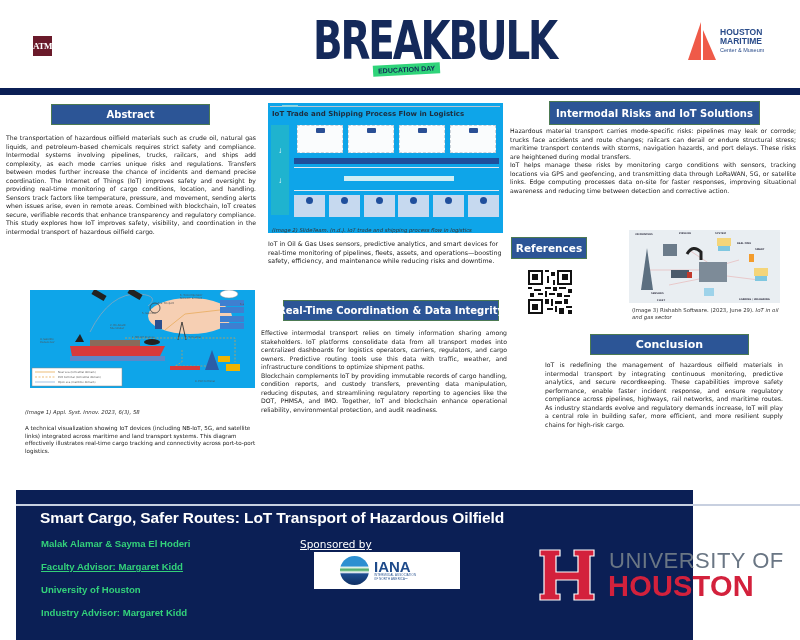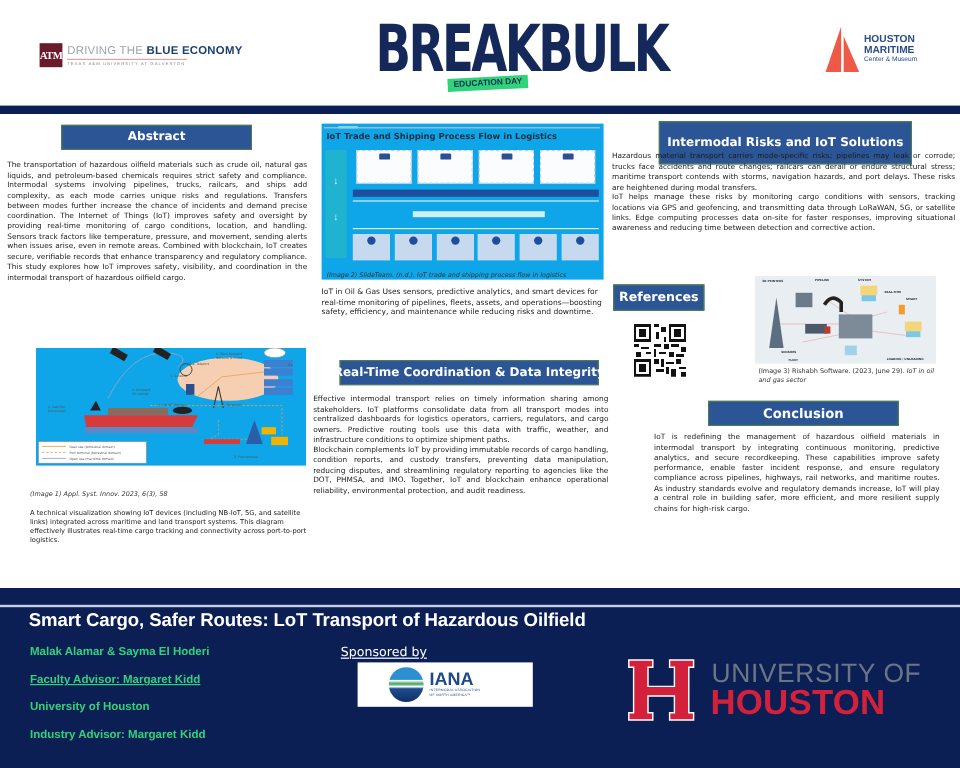--- a/index.html
+++ b/index.html
@@ -65,21 +65,21 @@
 
   
   .fig3 { left: 629px; top: 230px; width: 151px; height: 73px; background: #e9eef2; }
   .fig3 svg { width: 100%; height: 100%; display: block; }
 
   
   .qr { position: absolute; left: 528px; top: 270px; width: 44px; height: 44px; background: #fff; }
   .qr svg { width: 100%; height: 100%; display: block; }
 
   
-  .footer { position: absolute; left: 0; top: 490px; width: 800px; height: 150px; background: #0b1f55; }
+  .footer { position: absolute; left: 16px; top: 490px; width: 677px; height: 150px; background: #0b1f55; }
   .footer-rule { position: absolute; left: 0; top: 14px; width: 800px; height: 2px; background: #c8d0e0; }
   .footer-title { position: absolute; left: 24px; top: 19px; font-family: "Liberation Sans", sans-serif; font-weight: bold; font-size: 15.5px; color: #ffffff; white-space: nowrap; letter-spacing: -0.1px; }
   .footer-line { position: absolute; left: 25px; font-family: "Liberation Sans", sans-serif; font-weight: bold; font-size: 9.6px; color: #33d17a; white-space: nowrap; }
   .sponsored { position: absolute; left: 284px; top: 48px; font-family: "DejaVu Sans", sans-serif; font-size: 10.5px; color: #ffffff; white-space: nowrap; text-decoration: underline; }
   .iana { position: absolute; left: 298px; top: 62px; width: 146px; height: 37px; background: #ffffff; display: flex; align-items: center; padding-left: 26px; gap: 5px; }
   .iana-globe { width: 29px; height: 29px; border-radius: 50%; background: linear-gradient(180deg, #2c8fd1 0%, #2c8fd1 35%, #ffffff 38%, #3aa35a 48%, #ffffff 56%, #1d4c8f 62%, #0f2f63 100%); }
   .iana-text { display: flex; flex-direction: column; justify-content: space-between; }
   .iana-word { font-family: "Liberation Sans", sans-serif; font-weight: bold; font-size: 15px; color: #1e4a8a; line-height: 15px; }
   .iana-sub { font-size: 2.8px; color: #1e4a8a; line-height: 3.6px; letter-spacing: 0.2px; }
 
@@ -87,27 +87,20 @@
   .uh-logo svg { width: 100%; height: 100%; display: block; }
   .uh-univ { position: absolute; left: 593px; top: 58px; font-family: "Liberation Sans", sans-serif; font-size: 22px; color: #6a7684; white-space: nowrap; letter-spacing: 0.5px; }
   .uh-houston { position: absolute; left: 592px; top: 80px; font-family: "Liberation Sans", sans-serif; font-weight: bold; font-size: 29px; color: #d3213c; white-space: nowrap; letter-spacing: 0.2px; }
 </style>
 </head>
 <body>
 
 <div class="header">
   <div class="tamu-logo">
     <div class="tamu-box">ATM</div>
-    <div class="tamu-text">
-      <div class="tamu-line1">
-        <span class="thin">DRIVING THE </span><span class="bold">BLUE ECONOMY</span>
-      </div>
-      <div class="tamu-rule"></div>
-      <div class="tamu-line2">TEXAS A&amp;M UNIVERSITY AT GALVESTON</div>
-    </div>
   </div>
 
   <div class="breakbulk">
     <div class="breakbulk-word">BREAKBULK</div>
     <div class="edu-tag">EDUCATION DAY</div>
   </div>
 
   <div class="hmcm-logo">
     <div class="sail"></div>
     <div class="hmcm-text">
@@ -208,21 +201,21 @@
 </div>
 <div class="caption" style="left:272px; top:227px; width:235px; font-size:5.3px;">(Image 2) SlideTeam. (n.d.). IoT trade and shipping process flow in logistics</div>
 <div class="plain-small" style="left:268px; top:240px; width:240px; font-size:6.3px; line-height:8.6px;">IoT in Oil &amp; Gas Uses sensors, predictive analytics, and smart devices for real-time monitoring of pipelines, fleets, assets, and operations—boosting safety, efficiency, and maintenance while reducing risks and downtime.</div>
 
 <div class="sec-head" style="left:283px; top:300px; width:216px; height:21px;">Real-Time Coordination &amp; Data Integrity</div>
 <div class="body-text" style="left:261px; top:329px; width:246px;">
   <div>Effective intermodal transport relies on timely information sharing among stakeholders. IoT platforms consolidate data from all transport modes into centralized dashboards for logistics operators, carriers, regulators, and cargo owners. Predictive routing tools use this data with traffic, weather, and infrastructure conditions to optimize shipment paths.</div>
   <div>Blockchain complements IoT by providing immutable records of cargo handling, condition reports, and custody transfers, preventing data manipulation, reducing disputes, and streamlining regulatory reporting to agencies like the DOT, PHMSA, and IMO. Together, IoT and blockchain enhance operational reliability, environmental protection, and audit readiness.</div>
 </div>
 
-<div class="sec-head" style="left:549px; top:101px; width:211px; height:36px;">Intermodal Risks and IoT Solutions</div>
+<div class="sec-head" style="left:549px; top:101px; width:211px; height:24px;">Intermodal Risks and IoT Solutions</div>
 <div class="body-text" style="left:510px; top:127px; width:286px;">
   <div>Hazardous material transport carries mode-specific risks: pipelines may leak or corrode; trucks face accidents and route changes; railcars can derail or endure structural stress; maritime transport contends with storms, navigation hazards, and port delays. These risks are heightened during modal transfers.</div>
   <div>IoT helps manage these risks by monitoring cargo conditions with sensors, tracking locations via GPS and geofencing, and transmitting data through LoRaWAN, 5G, or satellite links. Edge computing processes data on-site for faster responses, improving situational awareness and reducing time between detection and corrective action.</div>
 </div>
 
 <div class="sec-head" style="left:511px; top:237px; width:76px; height:22px; font-size:10.5px;">References</div>
 <div class="qr">
   <svg viewBox="0 0 21 21" xmlns="http://www.w3.org/2000/svg" shape-rendering="crispEdges">
     <rect width="21" height="21" fill="#fff"></rect>
     <g fill="#111">

